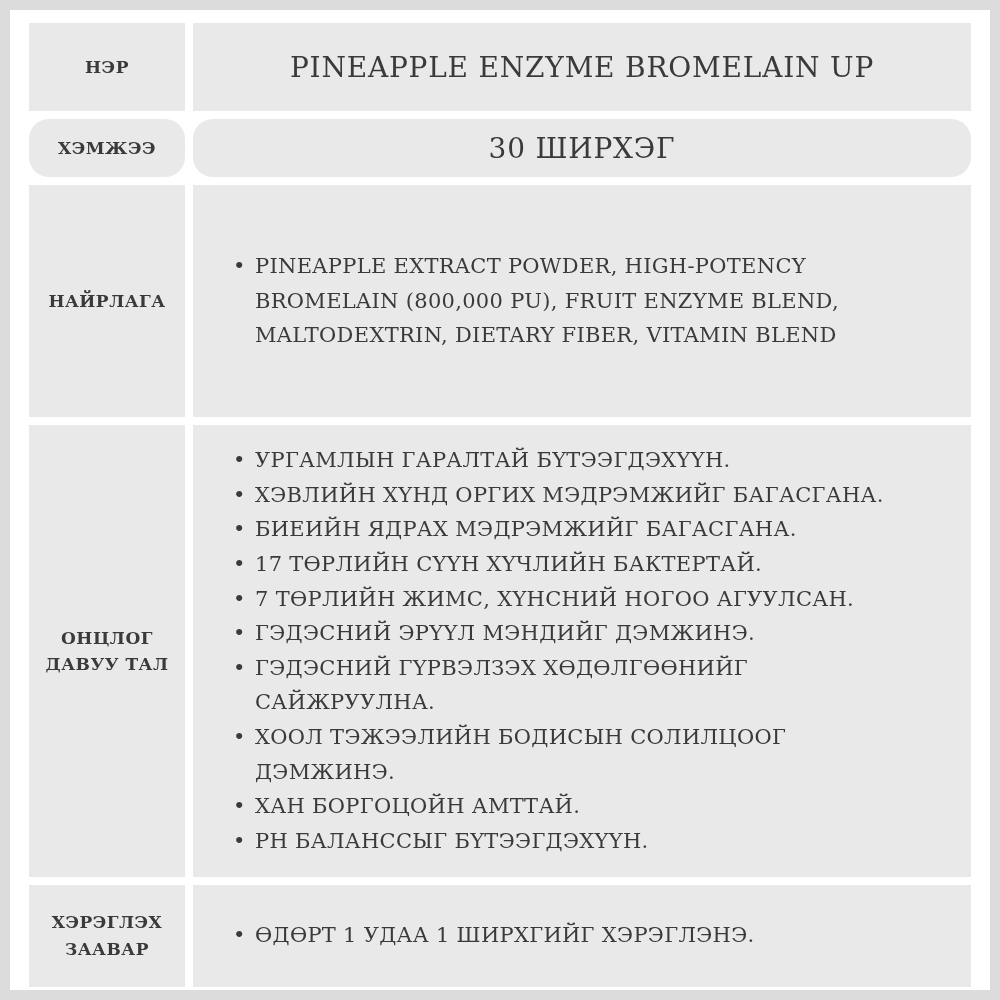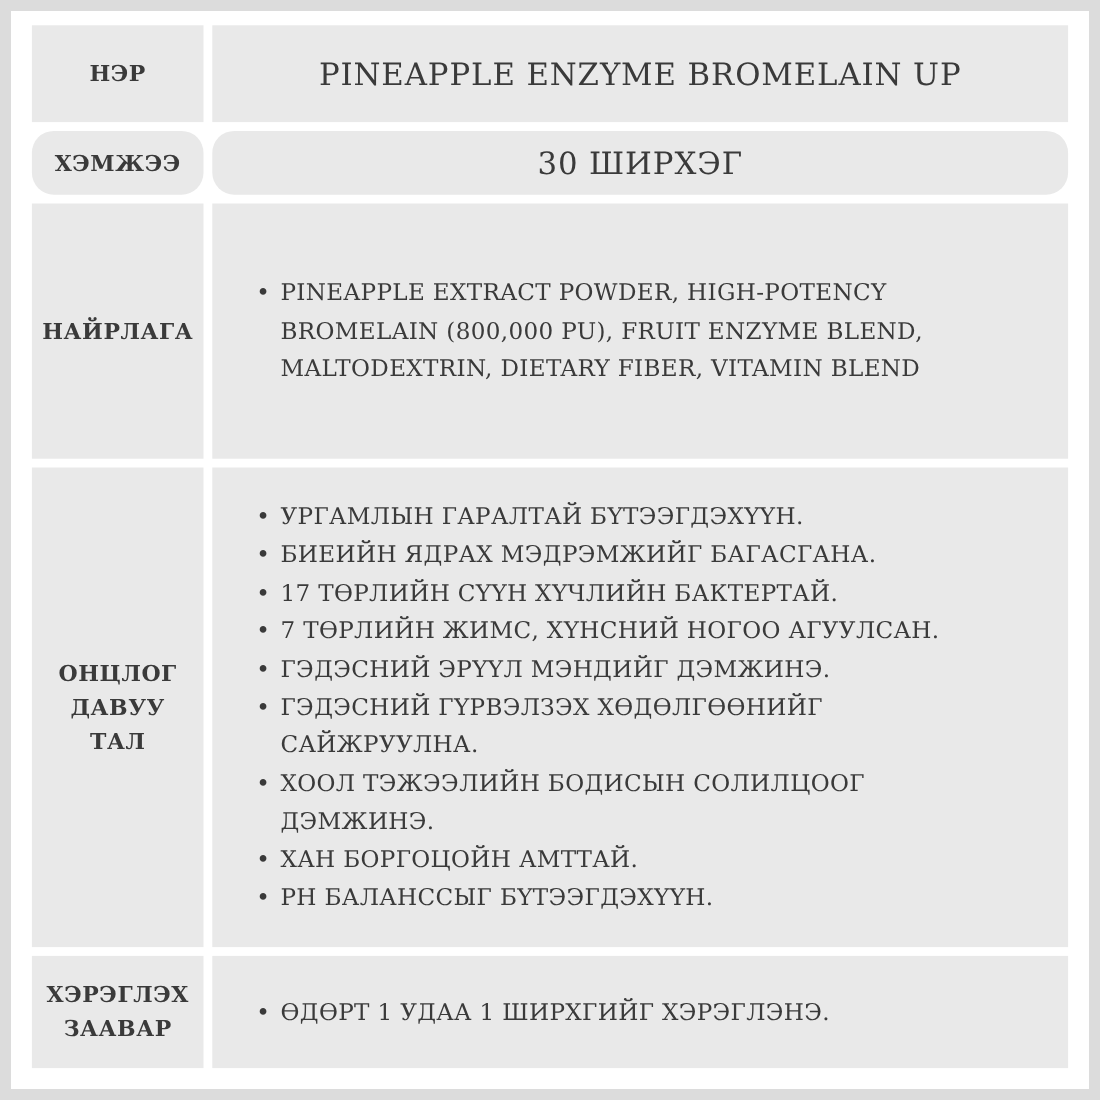--- a/index.html
+++ b/index.html
@@ -24,21 +24,21 @@
   .cell {
     background: #e9e9e9;
     color: #3a3a3a;
   }
   .label-cell {
     display: flex;
     align-items: center;
     justify-content: center;
     text-align: center;
     font-weight: 700;
-    font-size: 20px;
+    font-size: 17px;
     letter-spacing: 0.5px;
     line-height: 1.55;
     padding: 10px 12px;
   }
   .value-cell-center {
     display: flex;
     align-items: center;
     justify-content: center;
     text-align: center;
     font-size: 28px;
@@ -101,20 +101,21 @@
           <li>PINEAPPLE EXTRACT POWDER, HIGH-POTENCY BROMELAIN (800,000 PU), FRUIT ENZYME BLEND, MALTODEXTRIN, DIETARY FIBER, VITAMIN BLEND</li>
         </ul>
     </div>
 
     <div class="cell label-cell r4">
       <span>ОНЦЛОГ ДАВУУ ТАЛ</span>
     </div>
     <div class="cell value-cell-bullets r4">
       <ul class="bullets">
           <li>УРГАМЛЫН ГАРАЛТАЙ БҮТЭЭГДЭХҮҮН.</li>
+          <li>ХЭВЛИЙН ХҮНД ОРГИХ МЭДРЭМЖИЙГ БАГАСГАНА.</li>
           <li>БИЕИЙН ЯДРАХ МЭДРЭМЖИЙГ БАГАСГАНА.</li>
           <li>17 ТӨРЛИЙН СҮҮН ХҮЧЛИЙН БАКТЕРТАЙ.</li>
           <li>7 ТӨРЛИЙН ЖИМС, ХҮНСНИЙ НОГОО АГУУЛСАН.</li>
           <li>ГЭДЭСНИЙ ЭРҮҮЛ МЭНДИЙГ ДЭМЖИНЭ.</li>
           <li>ГЭДЭСНИЙ ГҮРВЭЛЗЭХ ХӨДӨЛГӨӨНИЙГ САЙЖРУУЛНА.</li>
           <li>ХООЛ ТЭЖЭЭЛИЙН БОДИСЫН СОЛИЛЦООГ ДЭМЖИНЭ.</li>
           <li>ХАН БОРГОЦОЙН АМТТАЙ.</li>
           <li>PH БАЛАНССЫГ БҮТЭЭГДЭХҮҮН.</li>
         </ul>
     </div>

